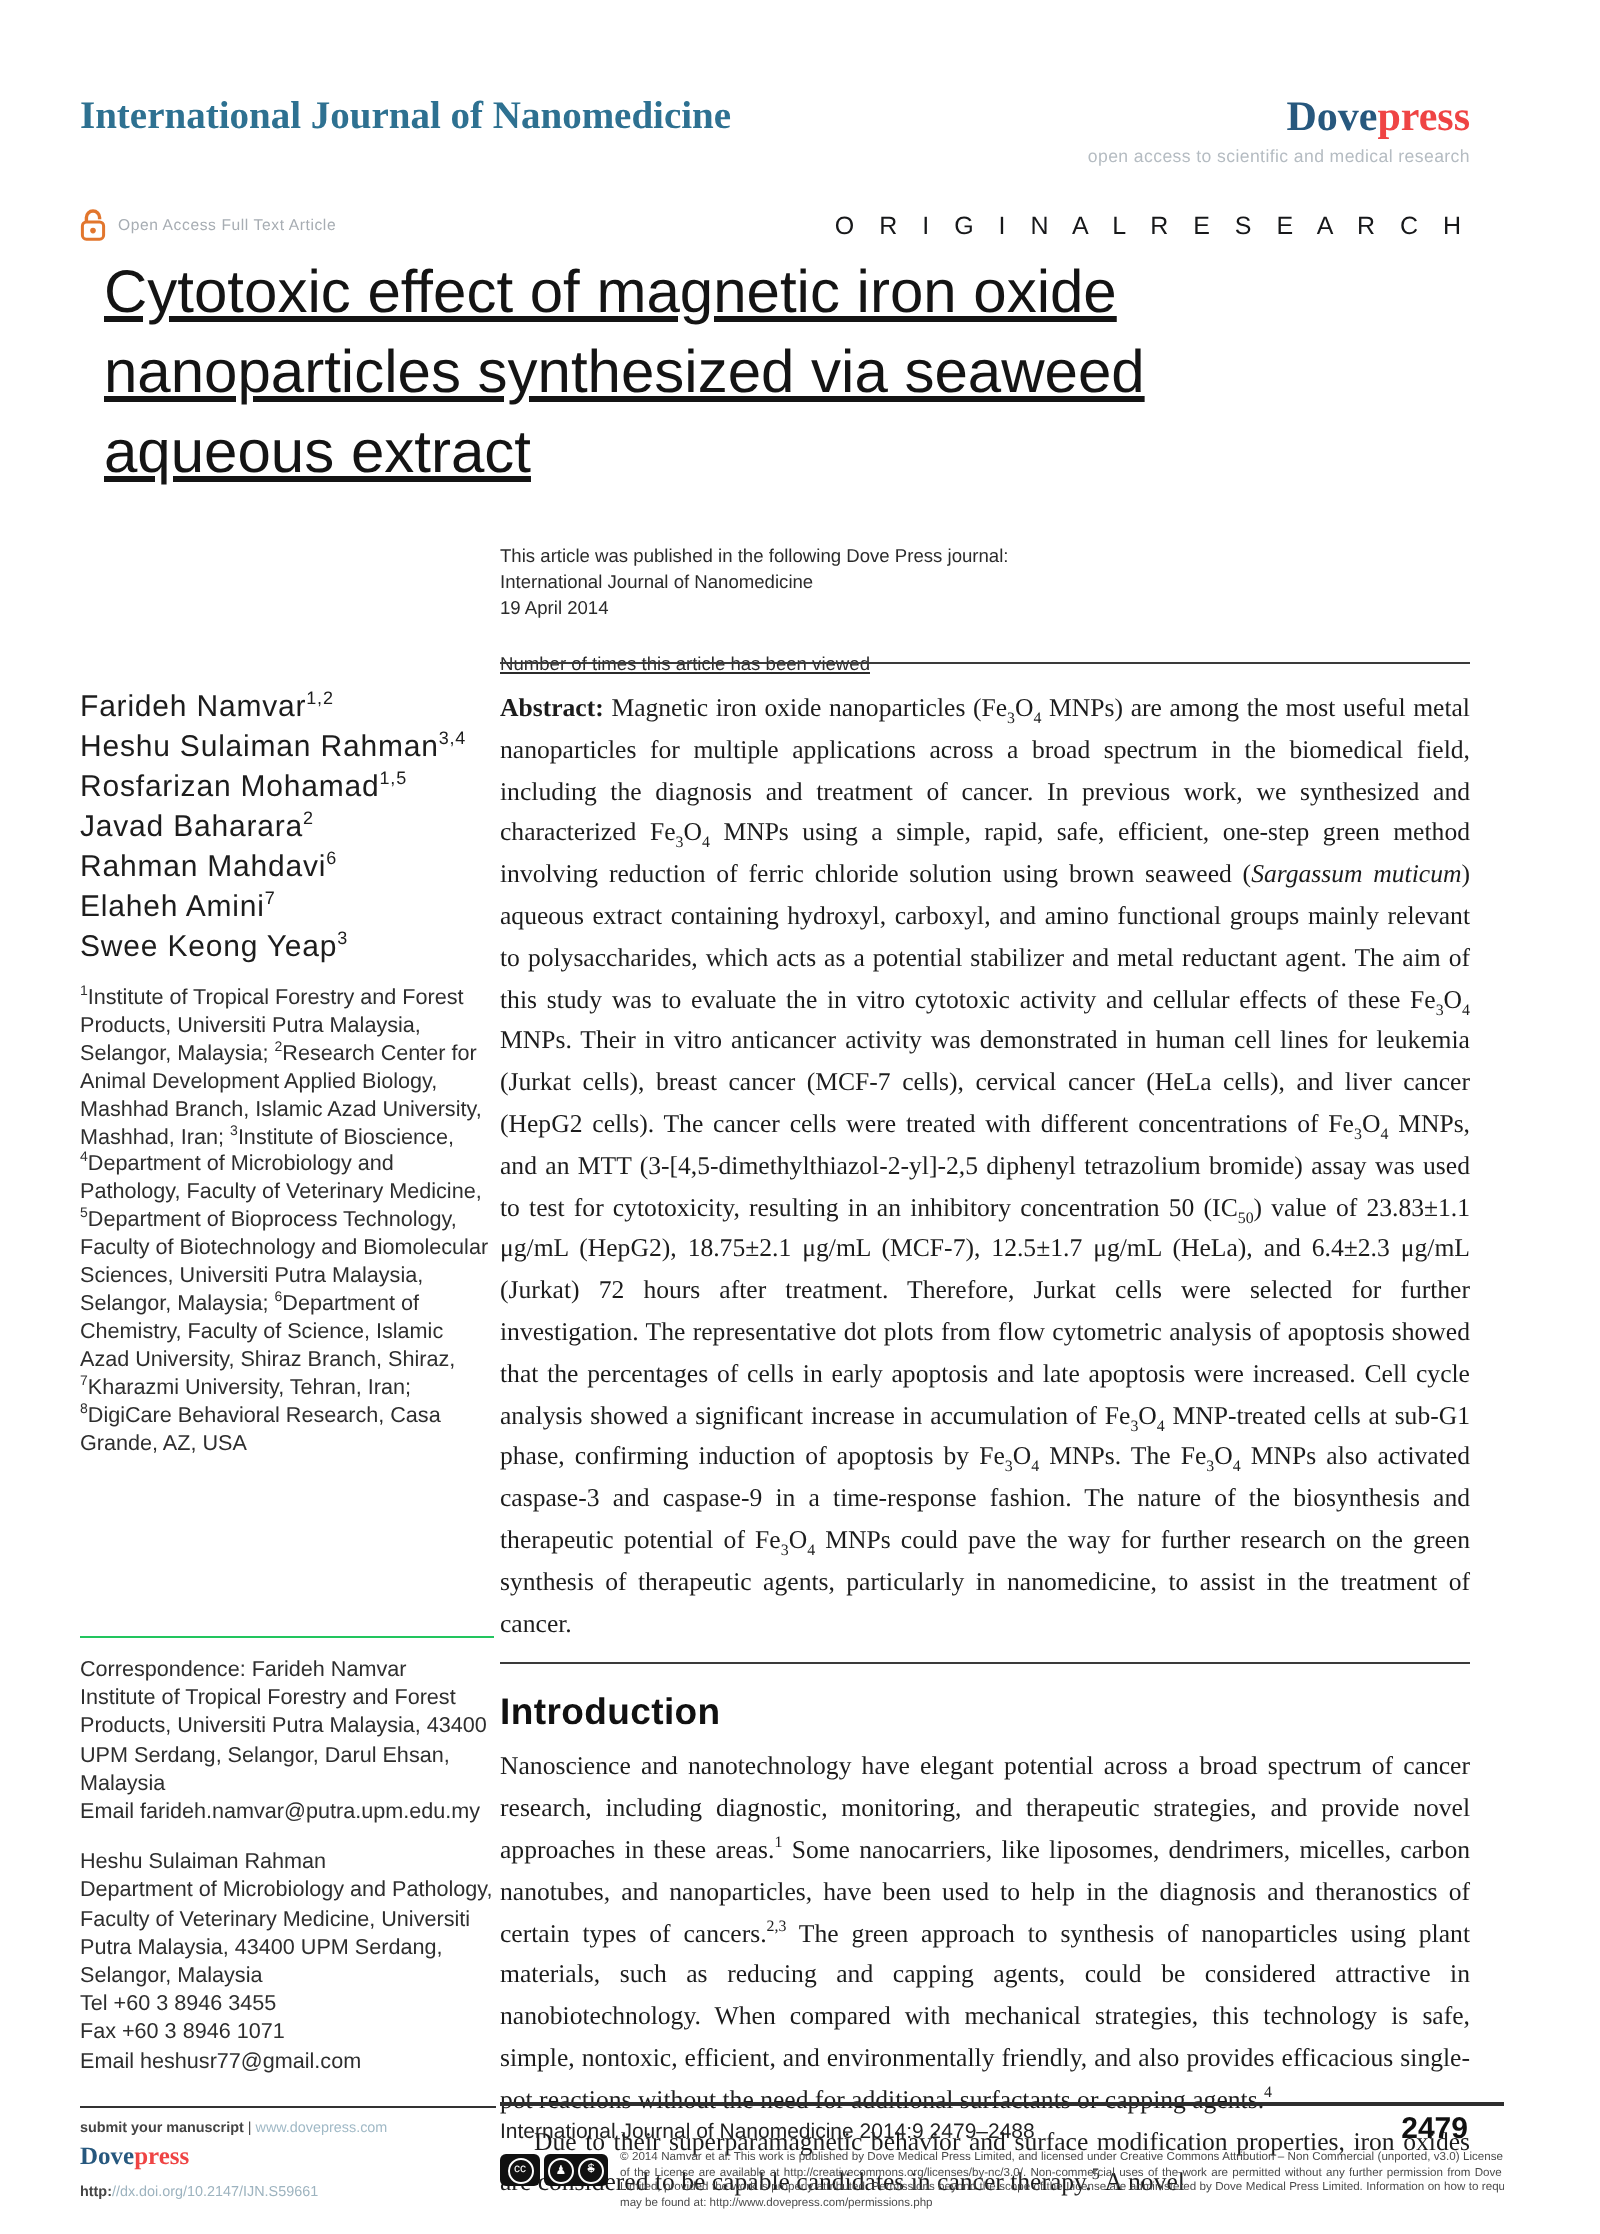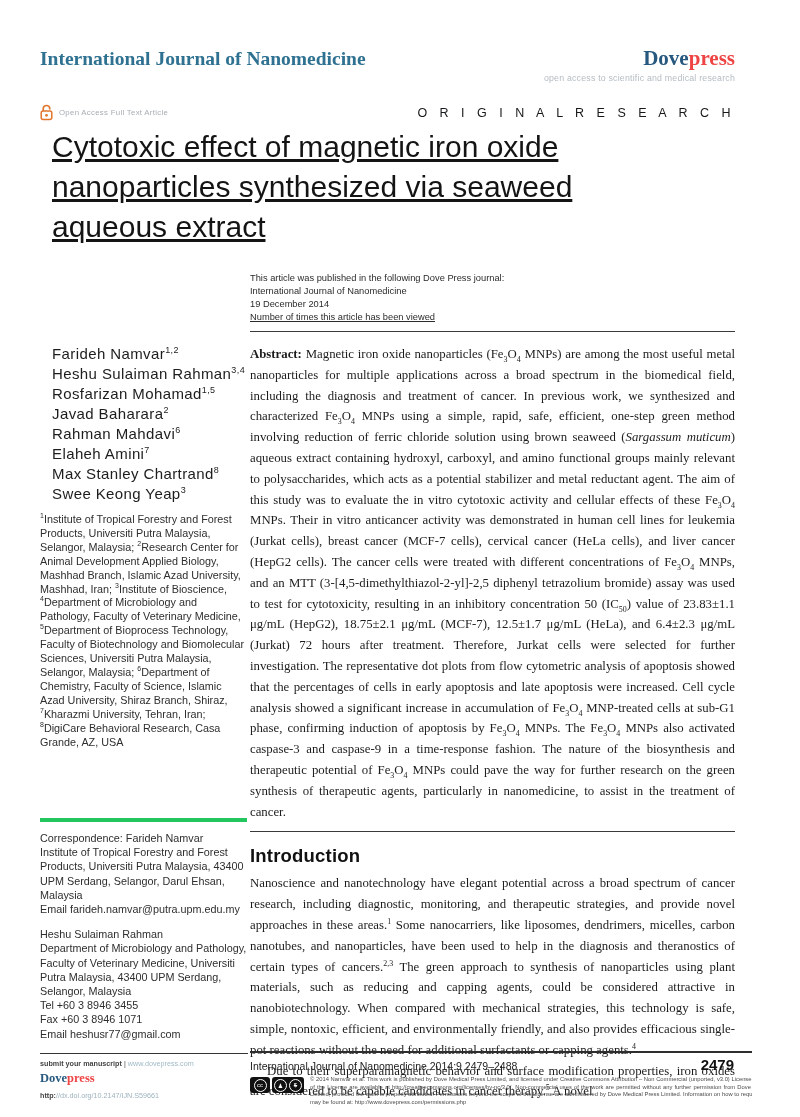--- a/index.html
+++ b/index.html
@@ -19,30 +19,30 @@
              justify-content:space-between;align-items:center;}
   .oa{display:flex;align-items:center;gap:6px;font-size:7.8px;color:#a7adb3;letter-spacing:.3px;}
   .article-type{font-size:12.5px;letter-spacing:4.5px;color:#17181a;}
 
   
   .title{position:absolute;top:127px;left:52px;width:625px;margin:0;font-weight:400;
          font-size:30px;line-height:40px;color:#141414;text-decoration:underline;}
 
   
   .pub-block{position:absolute;top:272px;left:250px;font-size:9.3px;line-height:13px;color:#2b2b2b;}
-  .views{text-decoration:underline;cursor:pointer;}
+  .views{text-decoration:underline;cursor:pointer;margin-top:15px;}
   .rule-main{position:absolute;top:331px;left:250px;width:485px;border-top:1.6px solid #3a3a3a;}
 
   
   .col-left{position:absolute;top:344px;left:40px;width:207px;}
-  .authors{font-size:15px;line-height:20px;letter-spacing:.4px;color:#1d1d1d;margin-left:12px;}
+  .authors{font-size:15px;line-height:20px;letter-spacing:.4px;color:#1d1d1d;}
   .authors sup{font-size:9px;line-height:0;}
   .affiliations{margin-top:9px;font-size:10.8px;line-height:13.9px;color:#2e2e2e;}
   .affiliations sup{font-size:7px;line-height:0;}
-  .corr-block{position:absolute;top:818px;left:40px;width:207px;border-top:4px solid #22c55e;
+  .corr-block{position:absolute;top:818px;left:40px;width:207px;border-top:1px solid #22c55e;
               padding-top:9px;font-size:10.8px;line-height:14.2px;color:#2e2e2e;}
   .corr-para{margin:0 0 11px 0;}
 
   
   .col-right{position:absolute;top:344px;left:250px;width:485px;}
   .serif-p{font-family:"Liberation Serif",serif;font-size:12.8px;line-height:20.8px;
            text-align:justify;color:#1c1c1c;margin:0;}
   .serif-p .b{font-weight:700;}
   .serif-p .i{font-style:italic;}
   sub,sup{font-size:62%;line-height:0;}
@@ -99,34 +99,33 @@
       <span>Open Access Full Text Article</span>
     </div>
     <div class="article-type">O R I G I N A L   R E S E A R C H</div>
   </div>
 
   <h1 class="title">Cytotoxic effect of magnetic iron oxide nanoparticles synthesized via seaweed aqueous extract</h1>
 
   <div class="pub-block">
     <div>This article was published in the following Dove Press journal:</div>
     <div>International Journal of Nanomedicine</div>
-    <div>19 December 2014</div>
+    <div>19 April 2014</div>
     <div class="views">Number of times this article has been viewed</div>
   </div>
   <div class="rule-main"></div>
 
   <div class="col-left">
     <div class="authors">
         <div class="author"><span>Farideh Namvar</span><sup>1,2</sup></div>
         <div class="author"><span>Heshu Sulaiman Rahman</span><sup>3,4</sup></div>
         <div class="author"><span>Rosfarizan Mohamad</span><sup>1,5</sup></div>
         <div class="author"><span>Javad Baharara</span><sup>2</sup></div>
         <div class="author"><span>Rahman Mahdavi</span><sup>6</sup></div>
         <div class="author"><span>Elaheh Amini</span><sup>7</sup></div>
-        <div class="author"><span>Max Stanley Chartrand</span><sup>8</sup></div>
         <div class="author"><span>Swee Keong Yeap</span><sup>3</sup></div>
       </div>
     <div class="affiliations"><sup>1</sup><span>Institute of Tropical Forestry and Forest Products, Universiti Putra Malaysia, Selangor, Malaysia; </span><sup>2</sup><span>Research Center for Animal Development Applied Biology, Mashhad Branch, Islamic Azad University, Mashhad, Iran; </span><sup>3</sup><span>Institute of Bioscience, </span><sup>4</sup><span>Department of Microbiology and Pathology, Faculty of Veterinary Medicine, </span><sup>5</sup><span>Department of Bioprocess Technology, Faculty of Biotechnology and Biomolecular Sciences, Universiti Putra Malaysia, Selangor, Malaysia; </span><sup>6</sup><span>Department of Chemistry, Faculty of Science, Islamic Azad University, Shiraz Branch, Shiraz, </span><sup>7</sup><span>Kharazmi University, Tehran, Iran; </span><sup>8</sup><span>DigiCare Behavioral Research, Casa Grande, AZ, USA</span></div>
   </div>
 
   <div class="corr-block">
     <div class="corr-para">
         <div>Correspondence: Farideh Namvar</div>
         <div>Institute of Tropical Forestry and Forest Products, Universiti Putra Malaysia, 43400 UPM Serdang, Selangor, Darul Ehsan, Malaysia</div>
         <div>Email farideh.namvar@putra.upm.edu.my</div>

